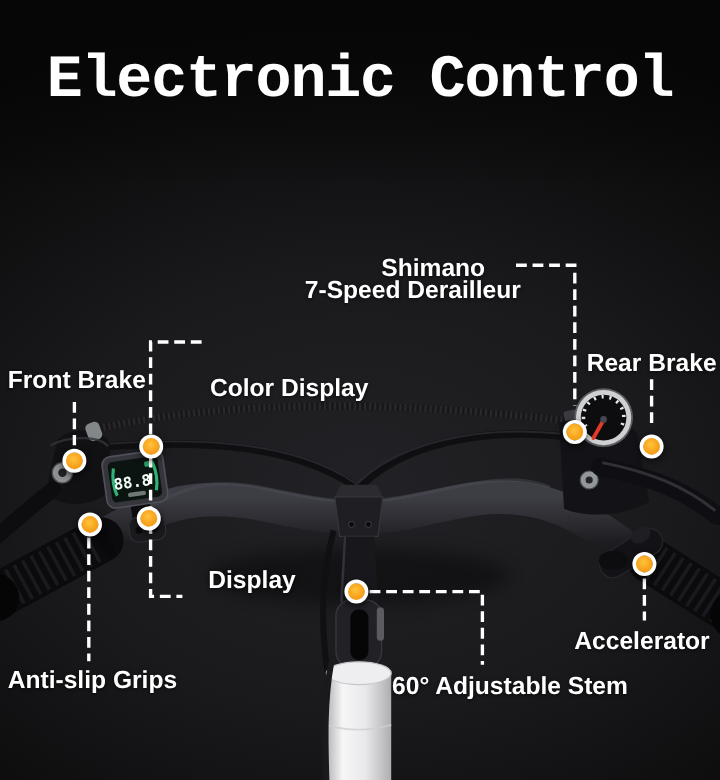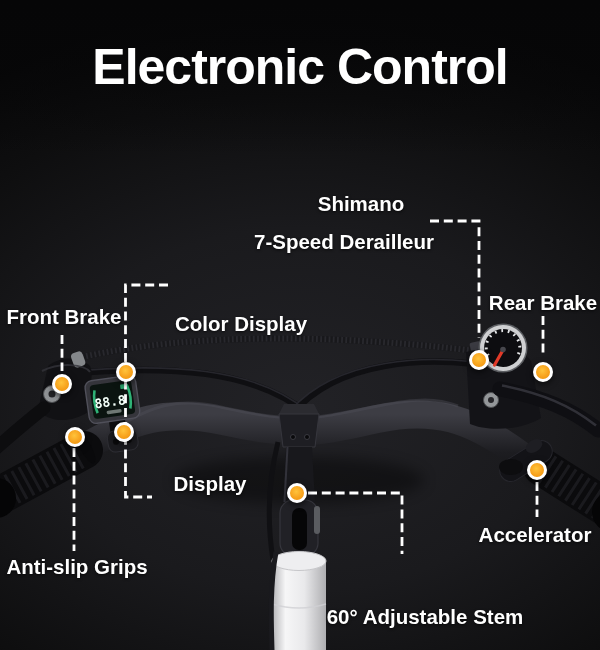--- a/index.html
+++ b/index.html
@@ -1,21 +1,21 @@
 <!DOCTYPE html>
 <html style="--accent: #F7A21D; --lcd: #2FB377; --needle: #E23A28;"><head>
 <meta charset="utf-8">
 <style>
   html,body{margin:0;padding:0;background:#000;}
   #stage{position:relative;width:600px;height:650px;overflow:hidden;
     background:linear-gradient(180deg,#060607 0%,rgba(6,6,7,0) 24%),
       radial-gradient(95% 62% at 50% 63%, #222226 0%, #1a1a1d 45%, #0e0e0f 78%, #070708 100%);
     font-family:"Liberation Sans",sans-serif;}
   .title{position:absolute;top:44px;left:0;width:100%;text-align:center;color:#fff;
-    font-weight:bold;font-size:50px;line-height:47px;letter-spacing:-1px;}
+    font-weight:bold;font-size:50px;line-height:47px;letter-spacing:-1px;font-family:Liberation Mono, monospace;}
   .callout{position:absolute;transform:translate(-50%,-50%);color:#fff;font-size:20.5px;
     font-weight:bold;white-space:nowrap;text-shadow:0 1px 3px rgba(0,0,0,.7);}
   .dot{position:absolute;width:14px;height:14px;border-radius:50%;
     background:radial-gradient(circle at 45% 40%, #FFC33B 0%, var(--accent,#F7A21D) 55%, #ED9108 100%);
     border:3.4px solid #fff;box-shadow:0 2px 6px rgba(0,0,0,.65);transform:translate(-50%,-50%);}
   svg.layer{position:absolute;left:0;top:0;}
 </style>
 </head>
 <body>
 
@@ -149,28 +149,28 @@
       <path d="M74,448 L74,551"></path>
       <path d="M308,493 L402,493 L402,554"></path>
       <path d="M537,482 L537,517"></path>
     </g>
   </svg>
 
   <div class="title">
     <div>Electronic Control</div>
   </div>
 
-  <div class="callout" style="left:361px;top:204px;text-align:right;">Shimano</div>
+  <div class="callout" style="left:361px;top:224px;text-align:right;">Shimano</div>
   <div class="callout" style="left:344px;top:242px;">7-Speed Derailleur</div>
   <div class="callout" style="left:241px;top:285px;margin-top:39px;">Color Display</div>
   <div class="callout" style="left:64px;top:317px;">Front Brake</div>
   <div class="callout" style="left:543px;top:303px;">Rear Brake</div>
   <div class="callout" style="left:198px;top:484px;padding-left:24px;">Display</div>
   <div class="callout" style="left:77px;top:567px;text-align:right;">Anti-slip Grips</div>
-  <div class="callout" style="left:425px;top:572px;margin-top:45px;">60° Adjustable Stem</div>
+  <div class="callout" style="left:425px;top:572px;">60° Adjustable Stem</div>
   <div class="callout" style="left:535px;top:535px;">Accelerator</div>
 
   <div class="dot" style="left:62px;top:384px;"></div>
   <div class="dot" style="left:125.5px;top:372px;"></div>
   <div class="dot" style="left:124px;top:432px;"></div>
   <div class="dot" style="left:75px;top:437px;"></div>
   <div class="dot" style="left:297px;top:493px;"></div>
   <div class="dot" style="left:479px;top:360px;"></div>
   <div class="dot" style="left:543px;top:372px;"></div>
   <div class="dot" style="left:537px;top:470px;"></div>

